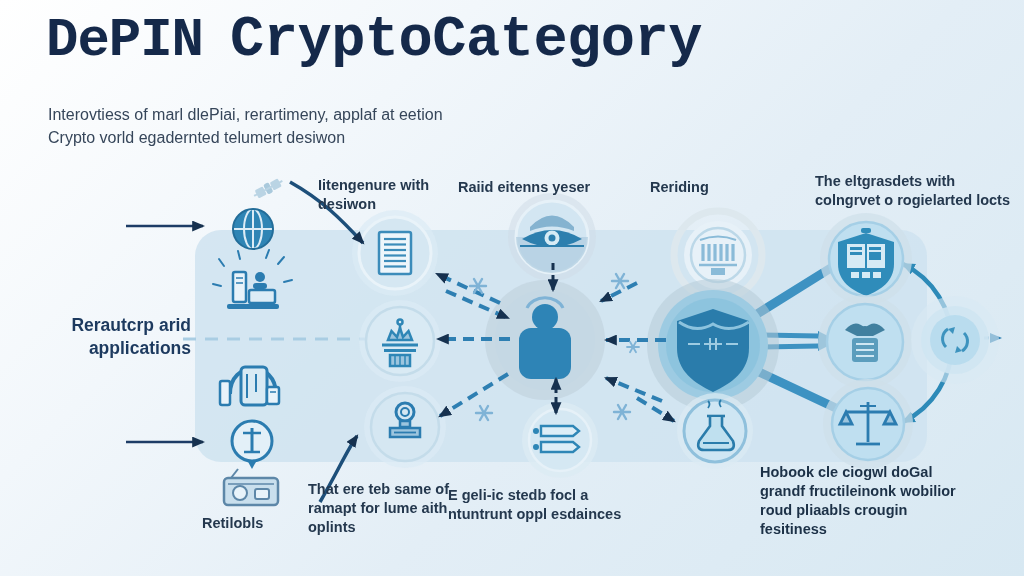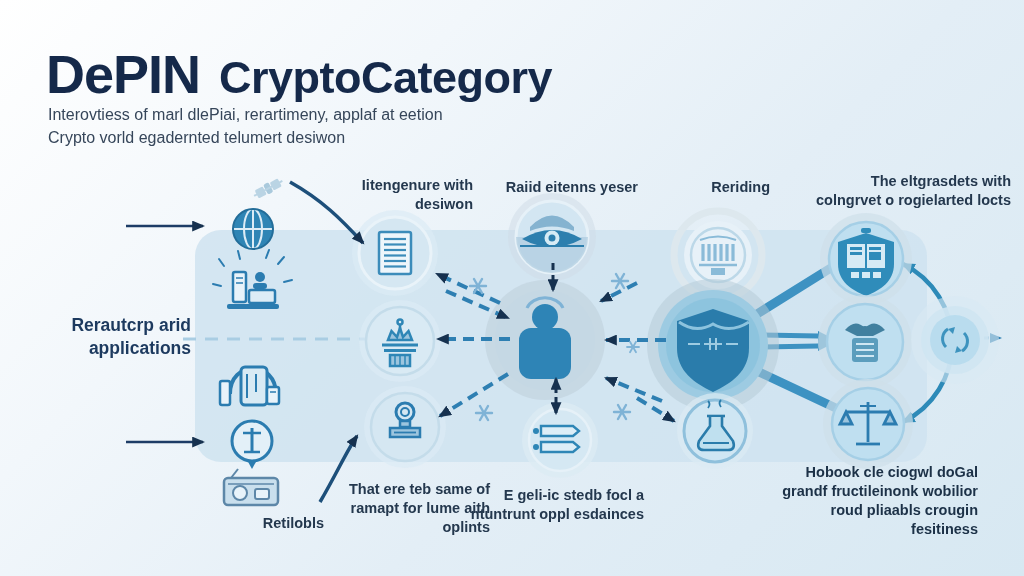--- a/index.html
+++ b/index.html
@@ -2,26 +2,26 @@
 <html><head>
 <meta charset="utf-8">
 <style>
   html,body{margin:0;padding:0;}
   .stage{
     position:relative;width:1024px;height:576px;overflow:hidden;
     font-family:"Liberation Sans",sans-serif;
     background:linear-gradient(135deg,#ffffff 0%,#f2f7fb 30%,#e3eef6 60%,#d7e8f2 100%);
   }
   .abs{position:absolute;}
-  .title-row{left:46px;top:43px;display:flex;align-items:baseline;gap:19px;color:#15294a;}
+  .title-row{left:46px;top:8px;display:flex;align-items:baseline;gap:27px;color:#15294a;font-family:Liberation Mono, monospace;}
   .title-primary{font-size:54px;font-weight:800;letter-spacing:-1px;}
-  .title-secondary{font-size:45px;font-weight:700;letter-spacing:-0.5px;}
+  .title-secondary{font-size:57px;font-weight:700;letter-spacing:-0.5px;}
   .subtitle{left:48px;top:103px;font-size:16px;line-height:1.45;color:#36465a;}
   .section-label{left:46px;top:314px;width:145px;font-size:17.5px;font-weight:700;color:#1d3a5f;line-height:1.3;text-align:right;}
-  .caption{font-size:14.5px;font-weight:600;color:#24384e;line-height:1.3;text-align:right;}
+  .caption{font-size:14.5px;font-weight:600;color:#24384e;line-height:1.3;text-align:left;}
   .caption.bold{font-weight:700;color:#1c3147;}
   svg{position:absolute;left:0;top:0;}
 </style>
 </head>
 <body>
 
 <div class="stage">
 
   <svg width="1024" height="576" viewBox="0 0 1024 576">
     <defs>

